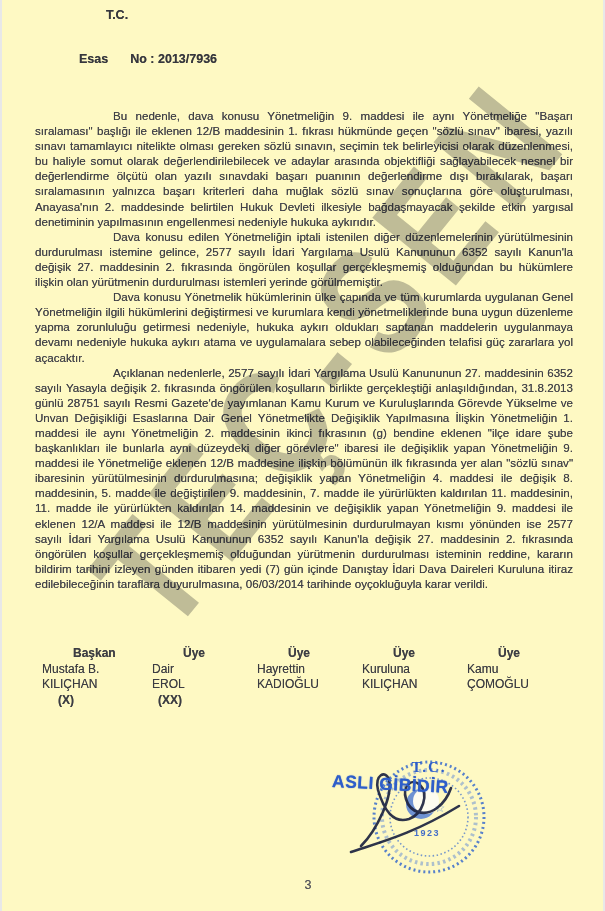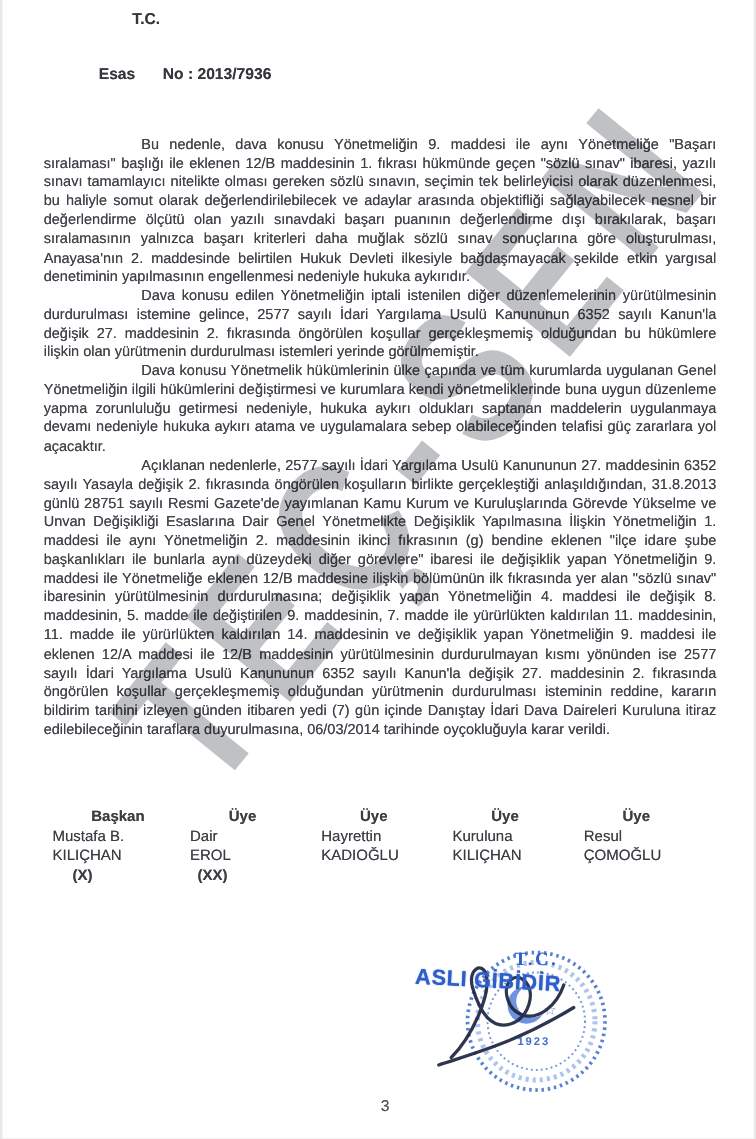--- a/index.html
+++ b/index.html
@@ -1,20 +1,20 @@
 <!DOCTYPE html>
 <html><head>
 <meta charset="utf-8">
 <style>
   html,body{margin:0;padding:0;background:#e8e8e8;}
   .page{
     position:relative;
     width:601px;height:911px;
     margin:0 auto;
-    background:#ffffff;
+    background:#fef9c3;
     overflow:hidden;
     font-family:"Liberation Sans","DejaVu Sans",sans-serif;
     color:#3f4046;
   }
   
   .hdr{
     position:absolute;left:30px;top:8px;width:170px;
     text-align:center;font-weight:bold;font-size:13px;color:#36373d;
     line-height:14.5px;
     text-shadow:0 0 .5px rgba(50,50,60,.7);
@@ -113,21 +113,21 @@
     <div>Hayrettin</div>
     <div>KADIOĞLU</div>
   </div>
   <div class="sig s4">
     <div class="t">Üye</div>
     <div>Kuruluna</div>
     <div>KILIÇHAN</div>
   </div>
   <div class="sig s5">
     <div class="t">Üye</div>
-    <div>Resul</div>
+    <div>Kamu</div>
     <div>ÇOMOĞLU</div>
   </div>
 
   <div class="certify">ASLI GİBİDİR</div>
 
   <div class="sealwrap">
     <svg width="170" height="135" viewBox="0 0 170 135">
 
       <circle cx="82" cy="69" r="55" fill="none" stroke="#3a6ccd" stroke-width="3" stroke-dasharray="2,3" opacity="0.85"></circle>
 

